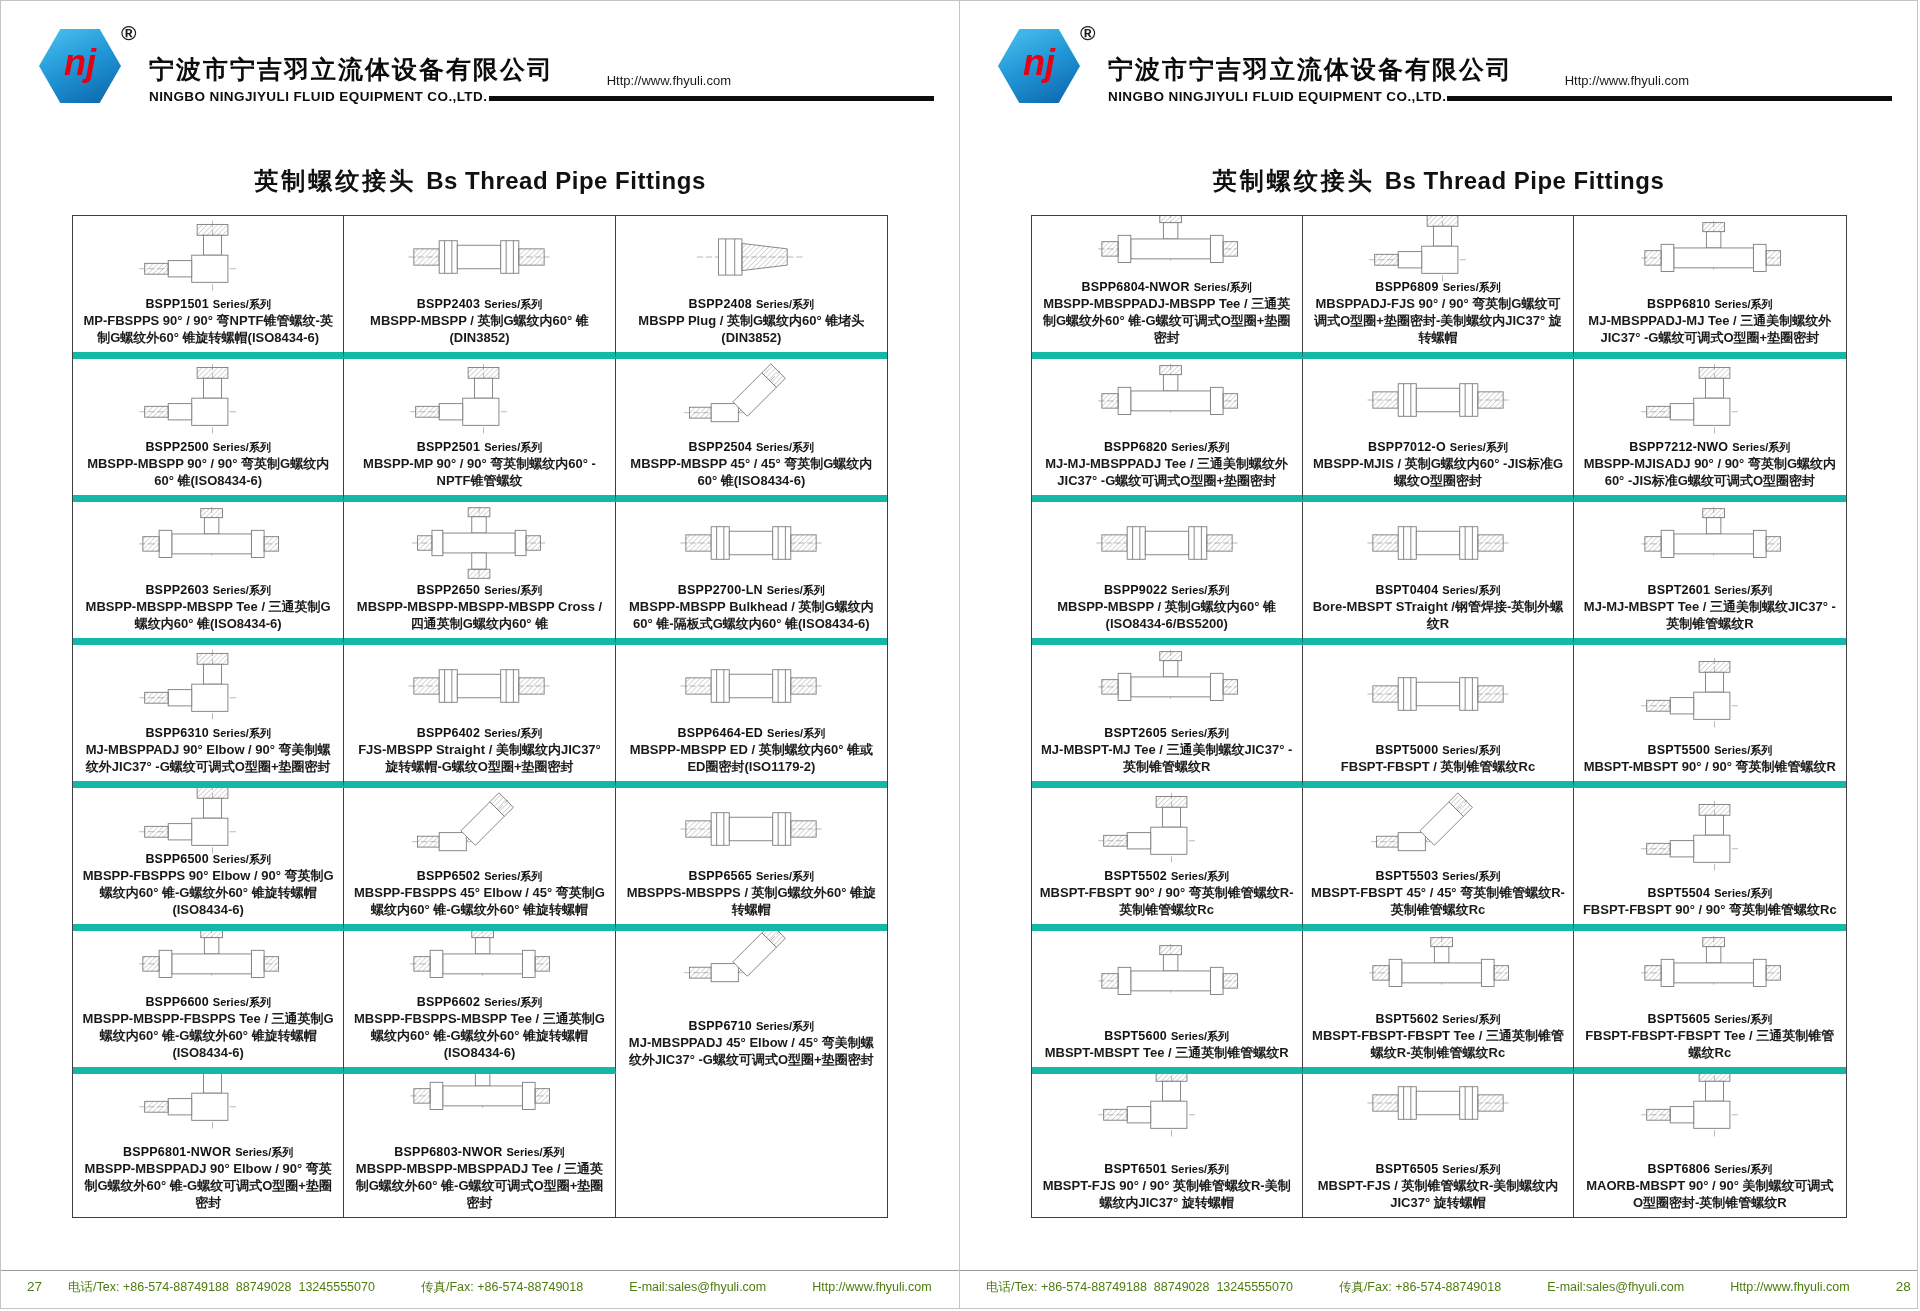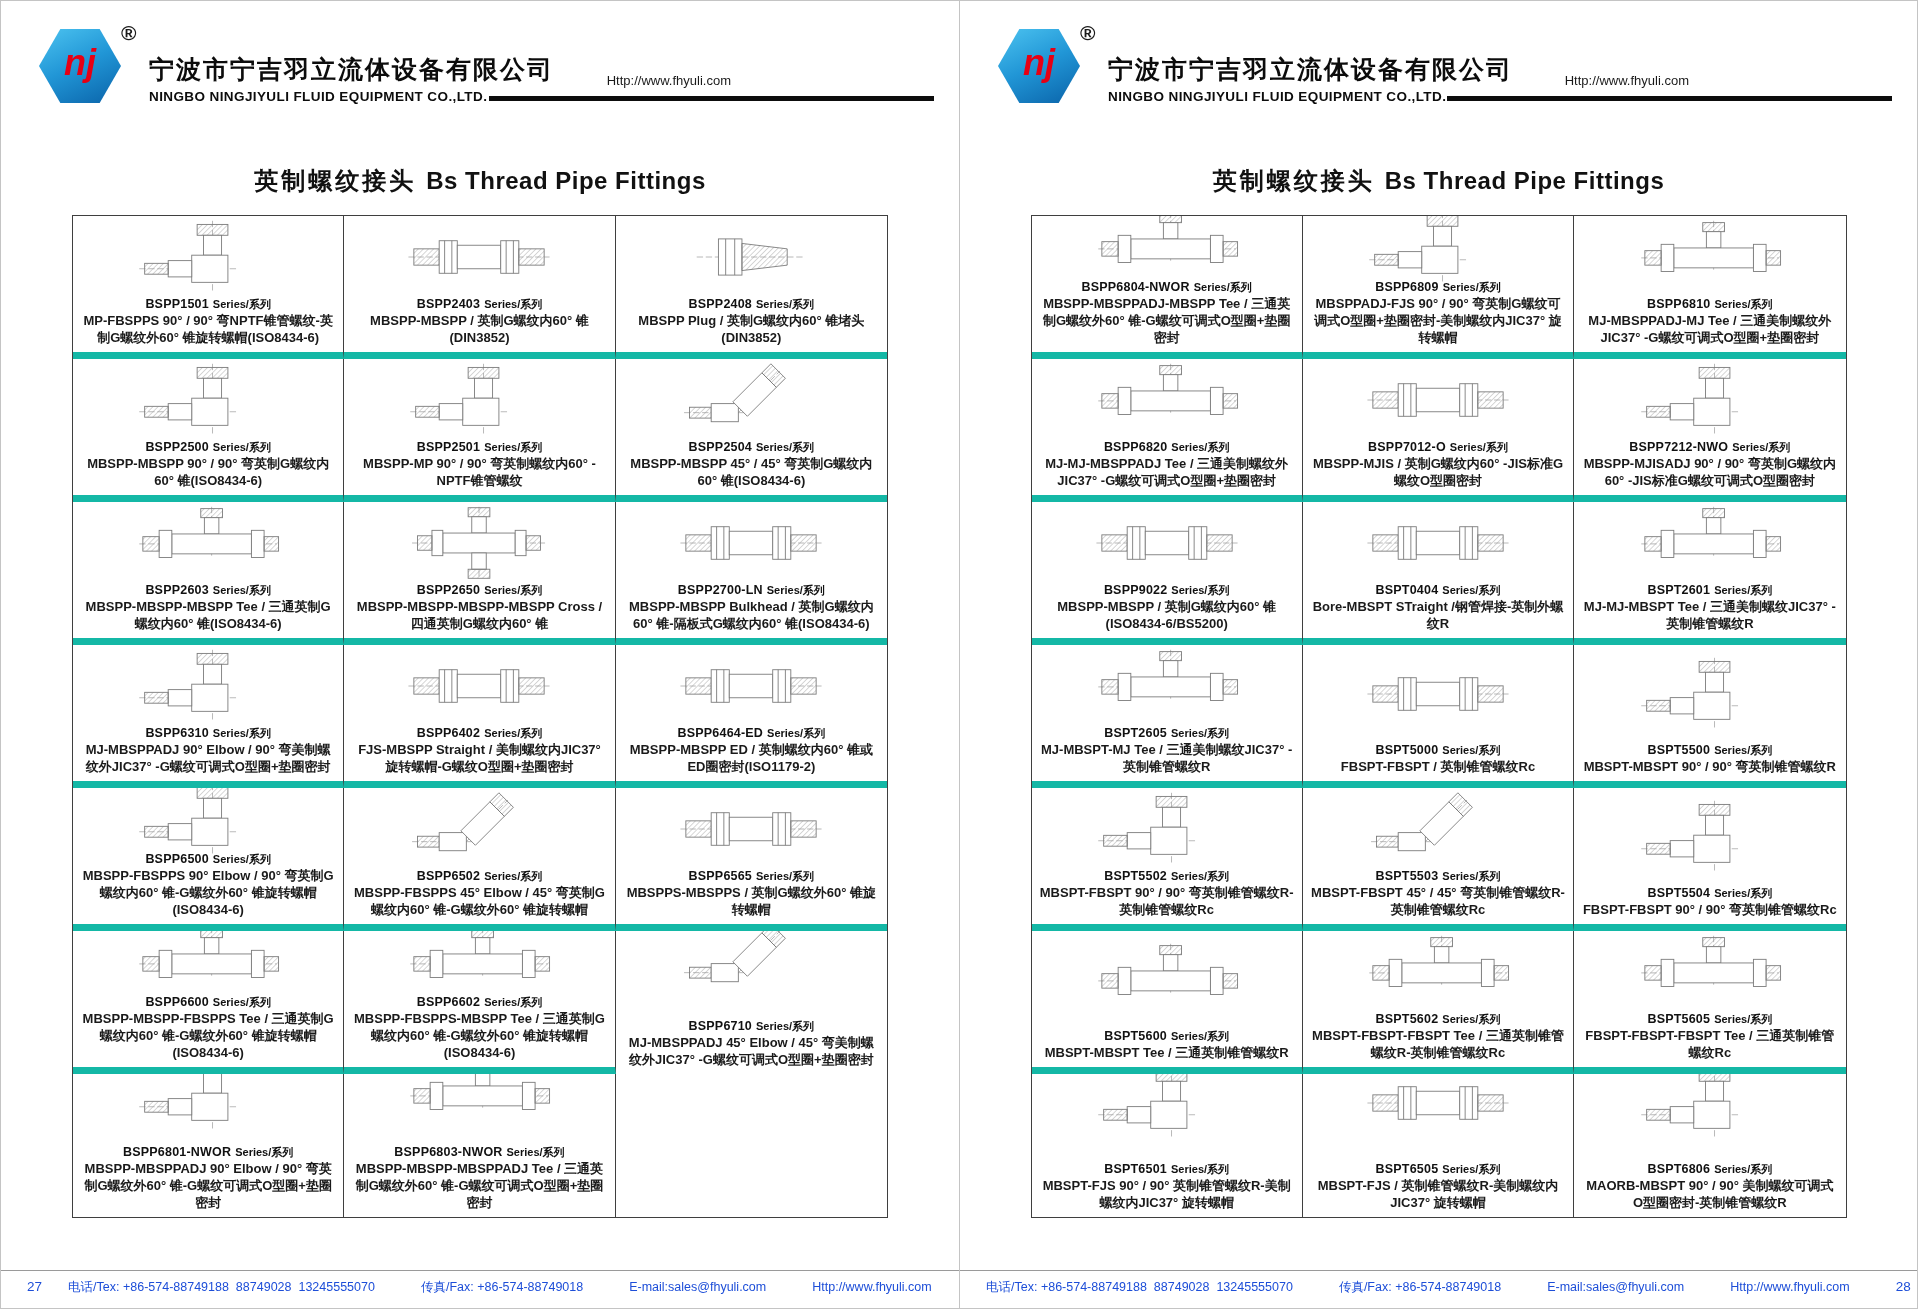--- a/index.html
+++ b/index.html
@@ -62,21 +62,21 @@
   .code { font-weight:bold; letter-spacing:0.2px; }
   .series { font-size:11px; font-weight:600; margin-left:4px; }
   .desc { font-size:13px; font-weight:600; line-height:1.3; color:#1a1a1a; }
 
   
   .pfoot {
     position:absolute; left:0; right:0; bottom:12px;
     border-top:1px solid #9a9a9a;
     padding:8px 26px 0 26px;
     display:flex; align-items:baseline;
-    font-size:12.5px; color:#1d4ed8; white-space:nowrap;
+    font-size:12.5px; color:#4d7c0f; white-space:nowrap;
   }
   .pfoot .seg { margin-right:46px; }
   .pfoot .pre { white-space:pre; }
   .pageno { font-size:13.5px; }
   .pageno.left { margin-right:26px; }
   .pageno.right { margin-left:auto; }
   .svgdefs { position:absolute; width:0; height:0; overflow:hidden; }
 </style>
 </head>
 <body>

